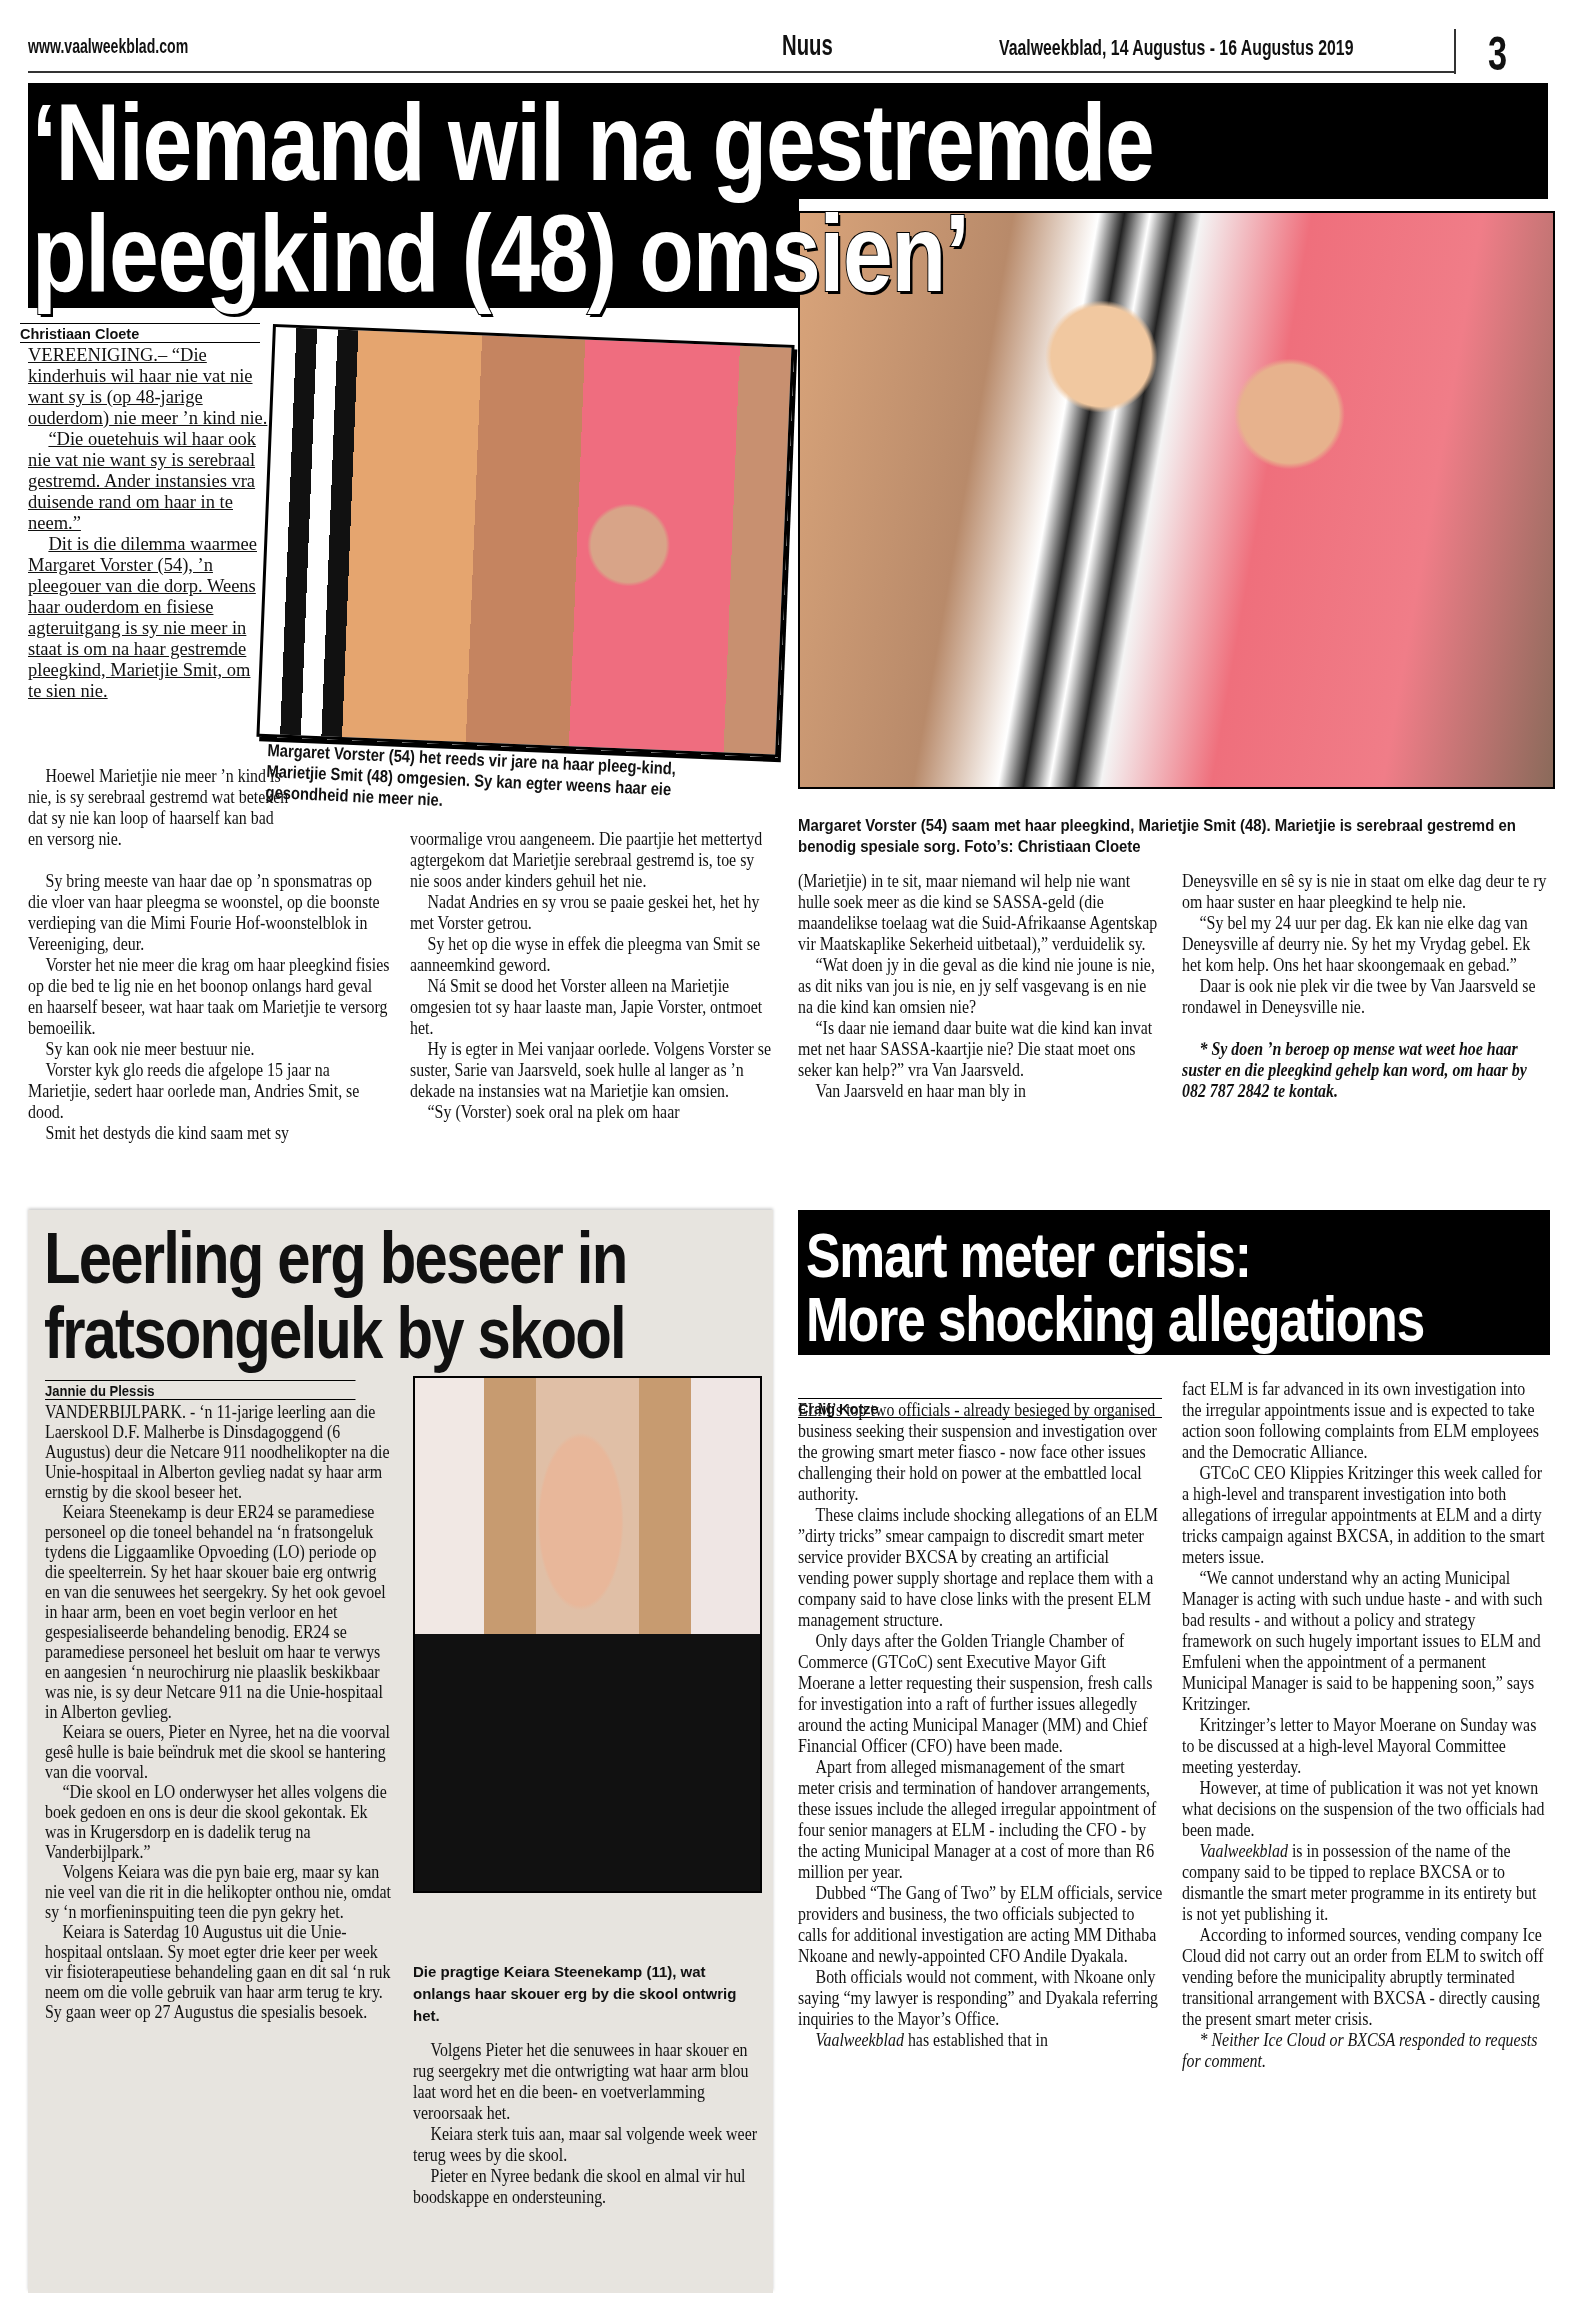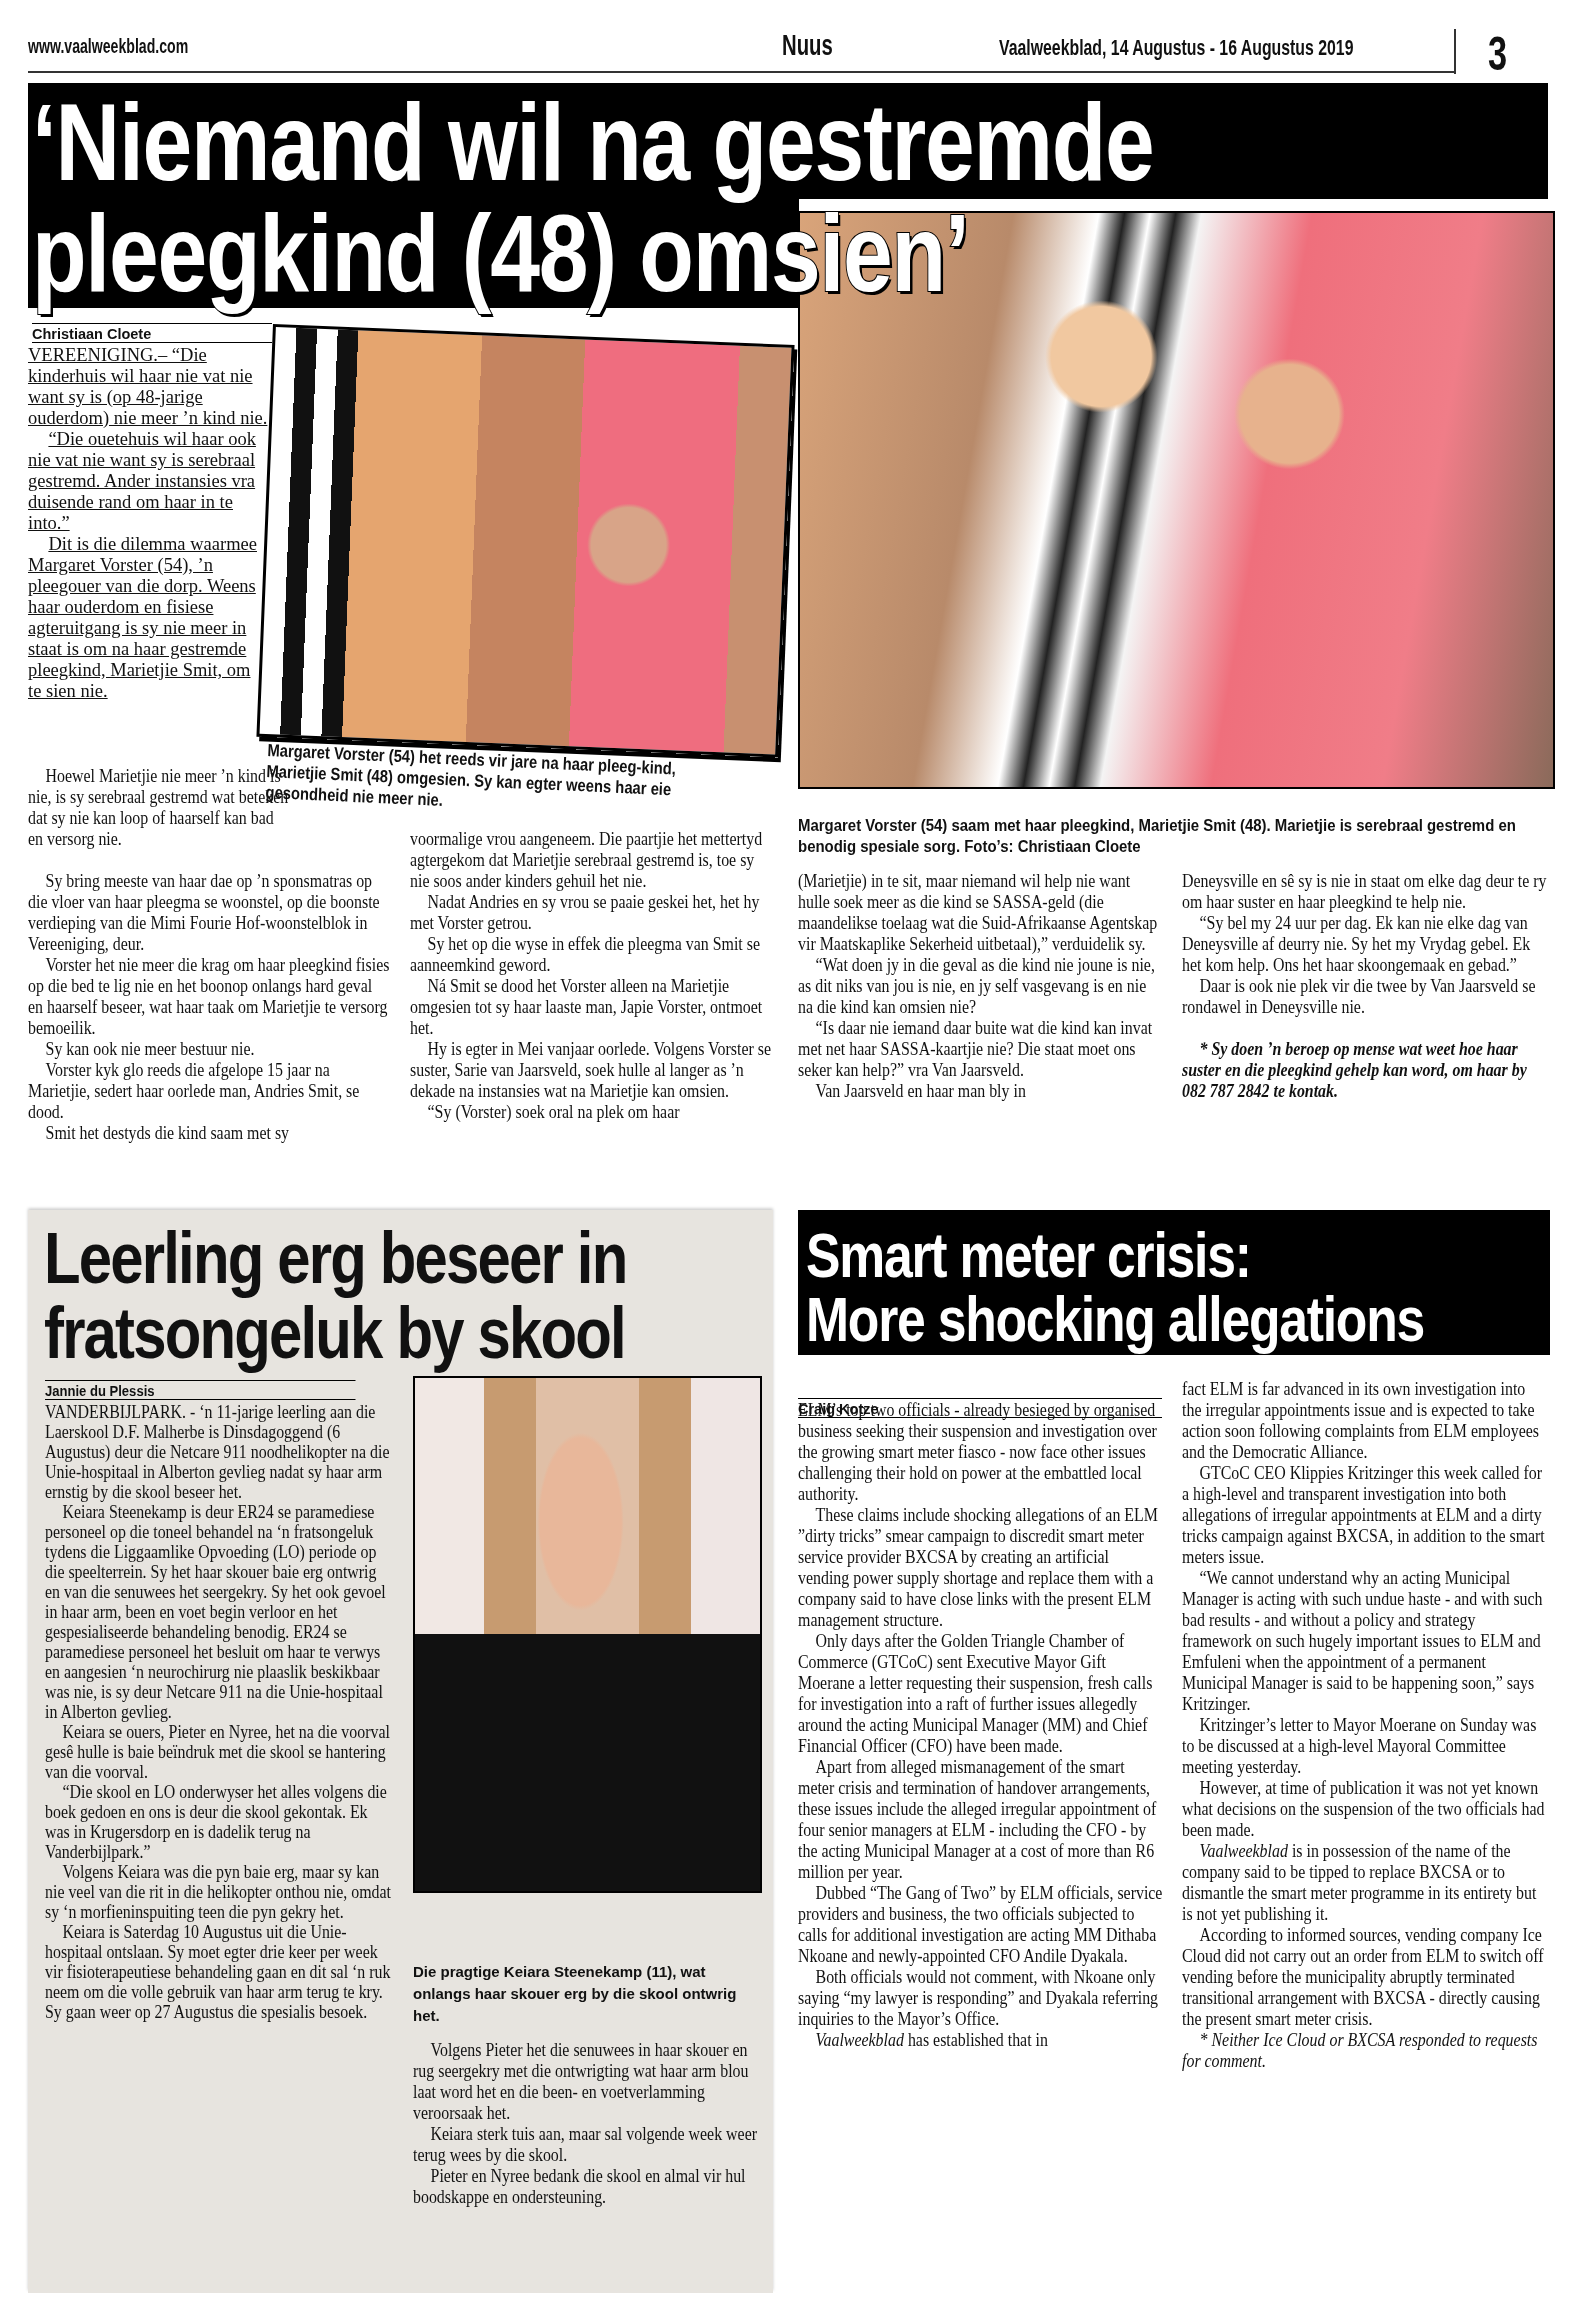--- a/index.html
+++ b/index.html
@@ -69,25 +69,25 @@
 
 <div class="abs main-head-bg1"></div>
 <div class="abs main-head-bg2"></div>
 
 <div class="abs photo-right"></div>
 <div class="abs photo-left"></div>
 
 <div class="abs sans main-head-line" style="top:79px;">‘Niemand wil na gestremde</div>
 <div class="abs sans main-head-line" style="top:190px;">pleegkind (48) omsien’</div>
 
-<div class="abs sans byline" style="left:32px; top:323px; width:240px;">Christiaan Cloete</div>
+<div class="abs sans byline" style="left:20px; top:323px; width:240px;">Christiaan Cloete</div>
 
 <div class="abs serif body" style="left:28px; top:345px; width:240px;text-decoration:underline;">
   <p>VEREENIGING.– “Die kinderhuis wil haar nie vat nie want sy is (op 48-jarige ouderdom) nie meer ’n kind nie.</p>
-  <p class="ind">“Die ouetehuis wil haar ook nie vat nie want sy is serebraal gestremd. Ander instansies vra duisende rand om haar in te into.”</p>
+  <p class="ind">“Die ouetehuis wil haar ook nie vat nie want sy is serebraal gestremd. Ander instansies vra duisende rand om haar in te neem.”</p>
   <p class="ind">Dit is die dilemma waarmee Margaret Vorster (54), ’n pleegouer van die dorp. Weens haar ouderdom en fisiese agteruitgang is sy nie meer in staat is om na haar gestremde pleegkind, Marietjie Smit, om te sien nie.</p>
 </div>
 <div class="abs serif body narrow" style="left:28px; top:766px; width:305px;">
   <p class="ind">Hoewel Marietjie nie meer ’n kind is nie, is sy serebraal gestremd wat beteken dat sy nie kan loop of haarself kan bad en versorg nie.</p>
 </div>
 <div class="abs serif body narrow" style="left:28px; top:871px; width:422px;">
   <p class="ind">Sy bring meeste van haar dae op ’n sponsmatras op die vloer van haar pleegma se woonstel, op die boonste verdieping van die Mimi Fourie Hof-woonstelblok in Vereeniging, deur.</p>
   <p class="ind">Vorster het nie meer die krag om haar pleegkind fisies op die bed te lig nie en het boonop onlangs hard geval en haarself beseer, wat haar taak om Marietjie te versorg bemoeilik.</p>
   <p class="ind">Sy kan ook nie meer bestuur nie.</p>
   <p class="ind">Vorster kyk glo reeds die afgelope 15 jaar na Marietjie, sedert haar oorlede man, Andries Smit, se dood.</p>

